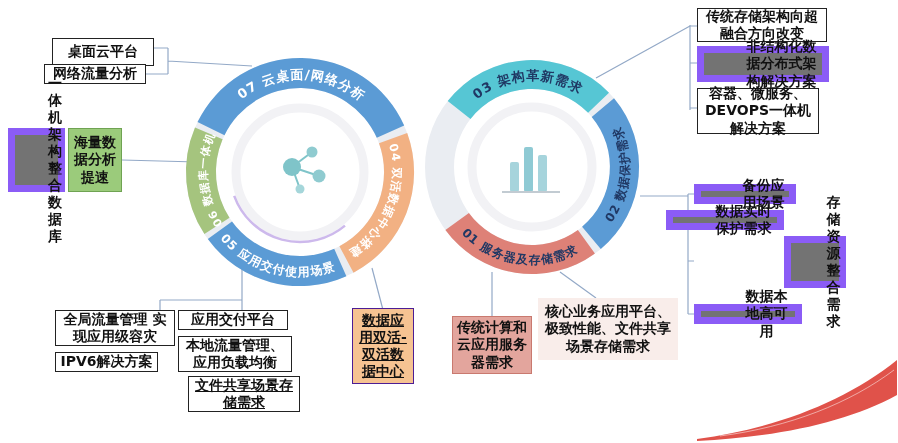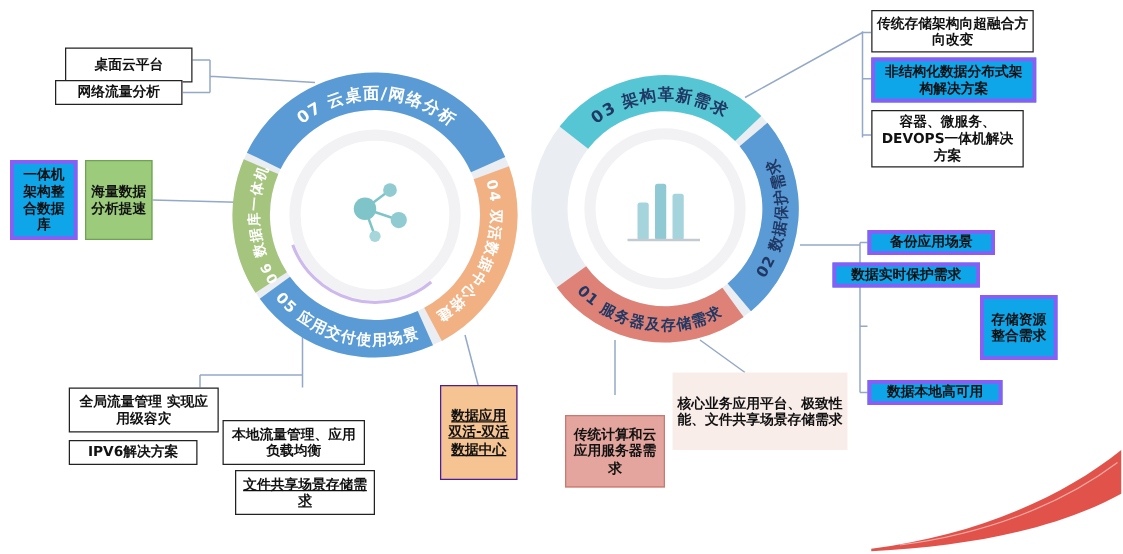--- a/index.html
+++ b/index.html
@@ -3,27 +3,27 @@
 <meta charset="utf-8">
 <style>
   html,body{margin:0;padding:0;background:#fff;}
   .stage{
     position:relative;width:898px;height:443px;background:#ffffff;overflow:hidden;
     font-family:"DejaVu Sans","Liberation Sans",sans-serif;
   }
   .stage svg{position:absolute;left:0;top:0;}
   .box{
     position:absolute;box-sizing:border-box;display:flex;align-items:center;justify-content:center;
-    text-align:center;font-size:11px;font-weight:bold;line-height:1.22;color:#111;padding:1px 3px;
+    text-align:center;font-size:14px;font-weight:bold;line-height:1.22;color:#111;padding:1px 3px;
   }
   .box.white {background:#ffffff;border:1px solid #222222;}
-  .box.teal  {background:#0ea5e9;border:3px solid #8b5cf6;}
+  .box.teal  {background:#737373;border:7px solid #8b5cf6;padding-left:40px;}
   .box.green {background:#9BCB7B;border:1px solid #6FA352;}
   .box.orange{background:#F6C392;border:1px solid #4c1d95;}
-  .box.salmon{background:#E3A59D;border:1px solid #C9796F;margin-top:16px;}
+  .box.salmon{background:#E3A59D;border:1px solid #C9796F;}
   .box.pink  {background:#F9EDEA;border:none;}
   .box.u{text-decoration:underline;}
   .arc-label{font-weight:bold;letter-spacing:1px;}
   .arc-label.left {fill:#ffffff;}
   .arc-label.right{fill:#203864;}
   .fs13{font-size:13px;} .fs12{font-size:12px;} .fs115{font-size:11.5px;} .fs11{font-size:11px;}
 </style>
 </head>
 <body>
 
@@ -114,20 +114,21 @@
   </svg>
 
   <div class="box white" style="left:52px;top:38px;width:102px;height:28px">桌面云平台</div>
   <div class="box white" style="left:44px;top:64px;width:102px;height:20px">网络流量分析</div>
 
   <div class="box teal" style="left:8px;top:128px;width:54px;height:64px">一体机架构整合数据库</div>
   <div class="box green" style="left:68px;top:128px;width:54px;height:64px">海量数据分析提速</div>
 
   <div class="box white" style="left:55px;top:310px;width:120px;height:36px">全局流量管理 实现应用级容灾</div>
   <div class="box white" style="left:55px;top:352px;width:103px;height:20px">IPV6解决方案</div>
+  <div class="box white" style="left:178px;top:310px;width:110px;height:20px">应用交付平台</div>
   <div class="box white" style="left:178px;top:336px;width:114px;height:36px">本地流量管理、应用负载均衡</div>
   <div class="box white u" style="left:188px;top:376px;width:112px;height:36px">文件共享场景存储需求</div>
 
   <div class="box orange u" style="left:352px;top:308px;width:62px;height:76px">数据应用双活-双活数据中心</div>
   <div class="box salmon" style="left:452px;top:316px;width:80px;height:58px">传统计算和云应用服务器需求</div>
   <div class="box pink" style="left:538px;top:298px;width:140px;height:62px">核心业务应用平台、极致性能、文件共享场景存储需求</div>
 
   <div class="box white" style="left:697px;top:8px;width:130px;height:34px">传统存储架构向超融合方向改变</div>
   <div class="box teal" style="left:697px;top:46px;width:132px;height:36px">非结构化数据分布式架构解决方案</div>
   <div class="box white" style="left:697px;top:88px;width:122px;height:46px">容器、微服务、DEVOPS一体机解决方案</div>

